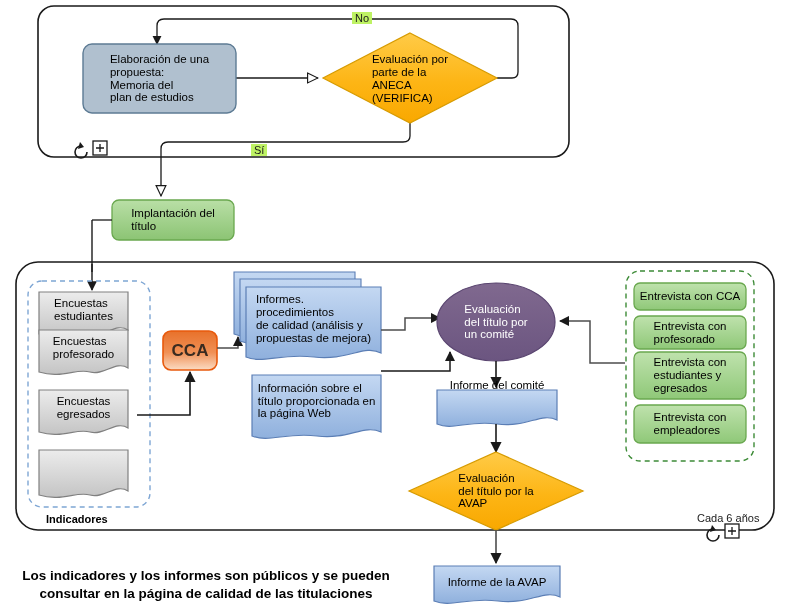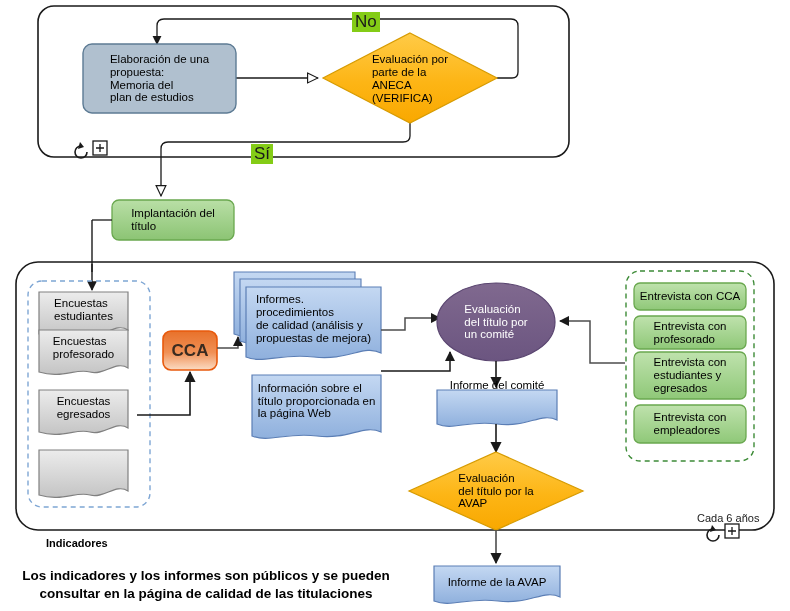--- a/index.html
+++ b/index.html
@@ -21,23 +21,23 @@
     display:flex;
     align-items:center;
     justify-content:center;
     text-align:left;
     line-height:1.12;
     pointer-events:none;
     white-space:pre-line;
   }
   .edge-lbl{
     position:absolute;
-    font-size:17px;
+    font-size:11px;
     color:#1a1a1a;
-    background:#84cc16;
+    background:#bef264;
     padding:0 3px;
   }
   .caption{
     position:absolute;
     font-weight:bold;
     font-size:13.5px;
     line-height:1.35;
     text-align:center;
     color:#000;
   }
@@ -290,21 +290,21 @@
 <div class="lbl" style="left:112px;top:200px;width:122px;height:40px;font-size:11.5px;">Implantación del
 título</div>
 
 <div class="lbl" style="left:39px;top:292px;width:89px;height:36px;font-size:11.5px;">Encuestas
 estudiantes</div>
 <div class="lbl" style="left:39px;top:330px;width:89px;height:36px;font-size:11.5px;">Encuestas
 profesorado</div>
 <div class="lbl" style="left:39px;top:390px;width:89px;height:36px;font-size:11.5px;">Encuestas
 egresados</div>
 
-<div class="grp-lbl" style="left:46px;top:513px;margin-top:24px;">Indicadores</div>
+<div class="grp-lbl" style="left:46px;top:513px;">Indicadores</div>
 
 <div class="lbl" style="left:246px;top:288px;width:135px;height:62px;font-size:11.5px;">Informes.
 procedimientos
 de calidad (análisis y
 propuestas de mejora)</div>
 
 <div class="lbl" style="left:163px;top:331px;width:54px;height:39px;font-size:17px;font-weight:bold;color:#3a2b20;">CCA</div>
 <div class="lbl" style="left:252px;top:376px;width:129px;height:50px;font-size:11.5px;">Información sobre el
 título proporcionada en
 la página Web</div>

